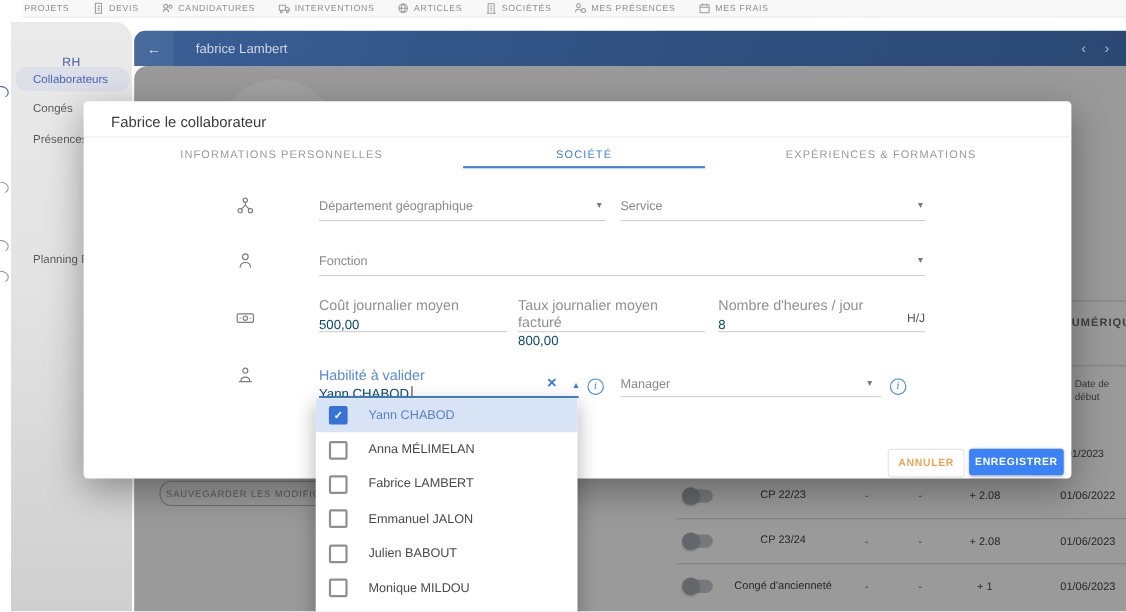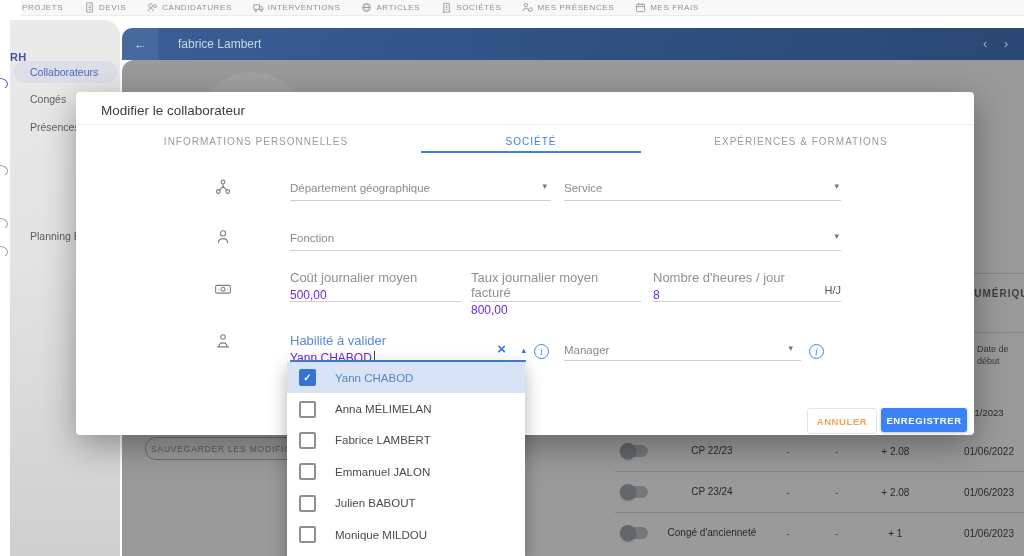--- a/index.html
+++ b/index.html
@@ -11,21 +11,21 @@
   .topnav{left:0;top:0;width:1024px;height:15px;background:#f8f8f8;border-bottom:1px solid #ececec;
           display:flex;align-items:center;gap:21px;padding-left:1px;z-index:3;margin-left:21px;}
   .nav-item{display:flex;align-items:center;gap:4px;font-size:8px;letter-spacing:.6px;color:#8f8f8f;white-space:nowrap;}
   .nav-item svg{stroke:#9a9a9a;fill:none;stroke-width:1;width:11px;height:11px;}
 
   
   .sidebar{left:0;top:20px;width:120px;height:536px;z-index:4;}
   .side-panel{position:absolute;left:10px;top:0;width:110px;height:536px;
               background:linear-gradient(180deg,#eaeaea 0%,#e3e3e3 45%,#cfcfcf 100%);
               border-top-right-radius:16px;overflow:hidden;}
-  .side-title{position:absolute;left:0;top:31px;width:110px;font-size:11px;font-weight:bold;color:#4355a8;letter-spacing:.4px;}
+  .side-title{position:absolute;left:0;top:31px;width:110px;text-align:center;font-size:11px;font-weight:normal;color:#4355a8;letter-spacing:.4px;}
   .side-item{position:absolute;left:4px;width:104px;height:22px;display:flex;align-items:center;padding-left:16px;
              font-size:10.5px;color:#5d5d5d;border-radius:12px;box-sizing:border-box;white-space:nowrap;overflow:hidden;}
   .side-item.active{background:#dcdfe8;color:#4a67b8;}
   .side-frag{position:absolute;left:0;width:9px;height:10px;overflow:hidden;}
   .side-frag i{display:block;width:14px;height:10px;border:1.4px solid #9a9a9a;border-radius:50%;margin-left:-8px;}
   .side-frag.blue i{border-color:#4a67b8;}
 
   
   .hdr{left:122px;top:28px;width:902px;height:32px;z-index:3;
        background:linear-gradient(110deg,#3a5f96 0%,#2f5080 55%,#2b4874 100%);
@@ -62,21 +62,21 @@
   .tab{position:absolute;top:44px;transform:translateX(-50%);font-size:10px;letter-spacing:1px;color:#9a9a9a;white-space:nowrap;}
   .tab.active{color:#4282d3;}
   .tab-underline{position:absolute;left:345px;top:59px;width:220px;height:2px;background:#4282d3;}
 
   .ficon{position:absolute;left:138px;width:18px;height:18px;}
   .ficon svg{width:18px;height:18px;stroke:#7d7d7d;fill:none;stroke-width:1.2;stroke-linecap:round;}
   .fld{position:absolute;box-sizing:border-box;}
   .fld .ph{font-size:11.5px;color:#8a8a8a;}
   .fld .sm{font-size:13px;color:#909090;display:block;}
   .fld .sm.blue{color:#5a8ad2;}
-  .fld .val{font-size:12px;color:#6d28d9;display:inline-block;margin-top:3px;}
+  .fld .val{font-size:12px;color:#0c4a6e;display:inline-block;margin-top:3px;}
   .u1{position:absolute;left:0;bottom:0;width:100%;height:1px;background:#cfcfcf;}
   .u2{position:absolute;left:0;bottom:-1px;width:100%;height:2px;background:#4282d3;}
   .arrow{position:absolute;font-size:9px;color:#777;}
   .arrow.blue{color:#3b76d8;}
   .clear-x{position:absolute;font-size:15px;color:#3b76d8;font-weight:bold;}
   .cursor{display:inline-block;width:1px;height:13px;background:#444;margin-left:2px;vertical-align:-2px;}
   .info{position:absolute;width:13px;height:13px;border:1.4px solid #4a86d8;border-radius:50%;color:#4a86d8;
         font-size:9px;font-family:"DejaVu Serif",serif;font-style:italic;display:flex;align-items:center;justify-content:center;}
   .btn-cancel{position:absolute;left:731px;top:316px;width:68px;height:24px;background:#fff;border:1px solid #e4e4e4;border-radius:3px;
         display:flex;align-items:center;justify-content:center;font-size:9.5px;font-weight:bold;letter-spacing:.6px;color:#f0a45a;}
@@ -222,21 +222,21 @@
     <div class="dash">-</div>
     <div class="dash">-</div>
     <div class="val">+ 1</div>
     <div class="date">01/06/2023</div>
   </div>
 </div>
 
 <div class="abs scrim"></div>
 
 <div class="abs modal">
-  <div class="m-title">Modifier le collaborateur</div>
+  <div class="m-title">Fabrice le collaborateur</div>
   <div class="m-div"></div>
 
   <div class="tab" style="left:180px;">INFORMATIONS PERSONNELLES</div>
   <div class="tab active" style="left:455px;">SOCIÉTÉ</div>
   <div class="tab" style="left:725px;">EXPÉRIENCES &amp; FORMATIONS</div>
   <div class="tab-underline"></div>
 
   <div class="ficon" style="top:86px;">
     <svg viewBox="0 0 20 20">
         <circle cx="10" cy="4.5" r="2.1"></circle>

